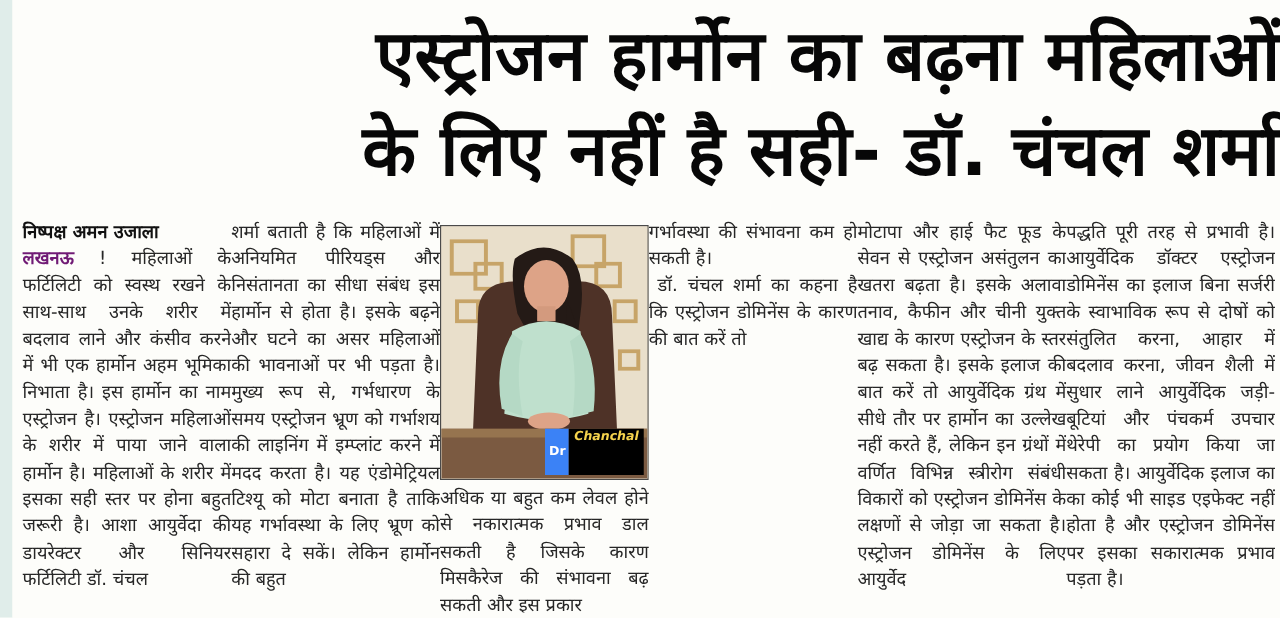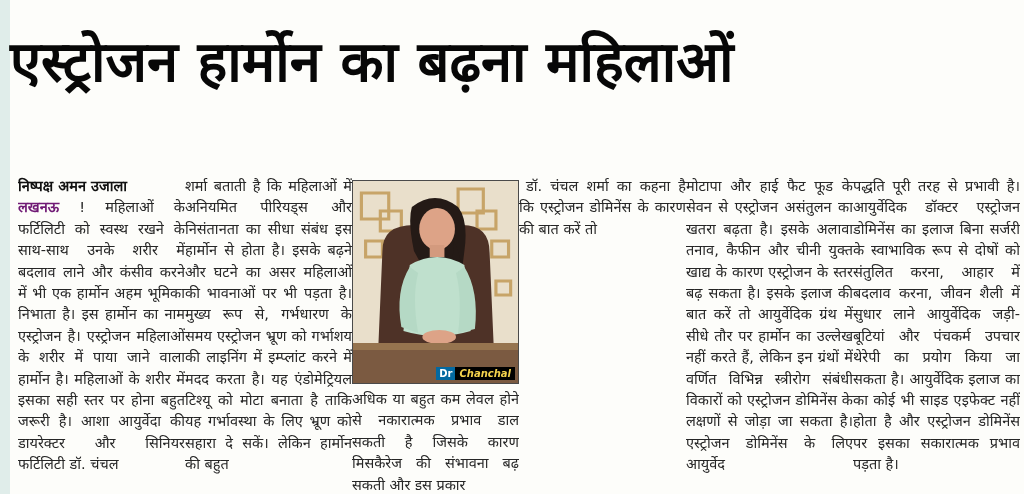--- a/index.html
+++ b/index.html
@@ -12,26 +12,26 @@
   }
   .left-strip{
     position:absolute;left:0;top:0;width:10px;height:494px;
     background:#e0edea;
   }
   .sheet{
     position:absolute;left:10px;top:0;width:1014px;height:494px;
     background:#fdfdfa;
   }
   .headline{
-    text-align:left;
+    text-align:right;
     font-weight:700;
     color:#070707;
     font-size:56px;
     line-height:76px;
-    padding-top:24px;
+    padding-top:8px;
     letter-spacing:0px;
     white-space:nowrap;
   }
   .headline .hl-line{display:block;}
   .cols{
     position:absolute;
     left:8px;top:176px;
     width:1002px;height:314px;
     display:flex;
     overflow:hidden;
@@ -61,32 +61,33 @@
     overflow:hidden;
   }
   .photo-frame svg{display:block;width:100%;height:100%;}
   .watermark{
     position:absolute;right:3px;bottom:3px;
     display:flex;
     font-size:10px;
     font-weight:700;
     line-height:13px;
   }
-  .wm-dr{background:#0369a1;color:#fff;padding:0 3px;}
+  .wm-dr{background:#3b82f6;color:#fff;padding:12px 3px;}
   .wm-name{background:#000000;color:#f5d34d;padding:0 4px;font-style:italic;}
 </style>
 </head>
 <body>
 
 <div class="left-strip"></div>
 
 <div class="sheet">
 
   <div class="headline">
     <span class="hl-line">एस्ट्रोजन हार्मोन का बढ़ना महिलाओं</span>
+    <span class="hl-line">के लिए नहीं है सही- डॉ. चंचल शर्मा</span>
   </div>
 
   <div class="cols">
 
     <div class="col">
       <p class="dateline">निष्पक्ष अमन उजाला</p>
       <p><span class="lead-city">लखनऊ</span> <span>! महिलाओं के फर्टिलिटी को स्वस्थ रखने के साथ-साथ उनके शरीर में बदलाव लाने और कंसीव करने में भी एक हार्मोन अहम भूमिका निभाता है। इस हार्मोन का नाम एस्ट्रोजन है। एस्ट्रोजन महिलाओं के शरीर में पाया जाने वाला हार्मोन है। महिलाओं के शरीर में इसका सही स्तर पर होना बहुत जरूरी है। आशा आयुर्वेदा की डायरेक्टर और सिनियर फर्टिलिटी डॉ. चंचल</span></p>
     </div>
 
     <div class="col">
@@ -130,20 +131,21 @@
         </svg>
         <div class="watermark">
           <span class="wm-dr">Dr</span>
           <span class="wm-name">Chanchal</span>
         </div>
       </div>
       <p>अधिक या बहुत कम लेवल होने से नकारात्मक प्रभाव डाल सकती है जिसके कारण मिसकैरेज की संभावना बढ़ सकती और इस प्रकार</p>
     </div>
 
     <div class="col">
+      <p>गर्भावस्था की संभावना कम हो सकती है।</p>
       <p class="indent">डॉ. चंचल शर्मा का कहना है कि एस्ट्रोजन डोमिनेंस के कारण की बात करें तो</p>
     </div>
 
     <div class="col">
       <p>मोटापा और हाई फैट फूड के सेवन से एस्ट्रोजन असंतुलन का खतरा बढ़ता है। इसके अलावा तनाव, कैफीन और चीनी युक्त खाद्य के कारण एस्ट्रोजन के स्तर बढ़ सकता है। इसके इलाज की बात करें तो आयुर्वेदिक ग्रंथ में सीधे तौर पर हार्मोन का उल्लेख नहीं करते हैं, लेकिन इन ग्रंथों में वर्णित विभिन्न स्त्रीरोग संबंधी विकारों को एस्ट्रोजन डोमिनेंस के लक्षणों से जोड़ा जा सकता है। एस्ट्रोजन डोमिनेंस के लिए आयुर्वेद</p>
     </div>
 
     <div class="col">
       <p>पद्धति पूरी तरह से प्रभावी है। आयुर्वेदिक डॉक्टर एस्ट्रोजन डोमिनेंस का इलाज बिना सर्जरी के स्वाभाविक रूप से दोषों को संतुलित करना, आहार में बदलाव करना, जीवन शैली में सुधार लाने आयुर्वेदिक जड़ी-बूटियां और पंचकर्म उपचार थेरेपी का प्रयोग किया जा सकता है। आयुर्वेदिक इलाज का का कोई भी साइड एइफेक्ट नहीं होता है और एस्ट्रोजन डोमिनेंस पर इसका सकारात्मक प्रभाव पड़ता है।</p>
     </div>

